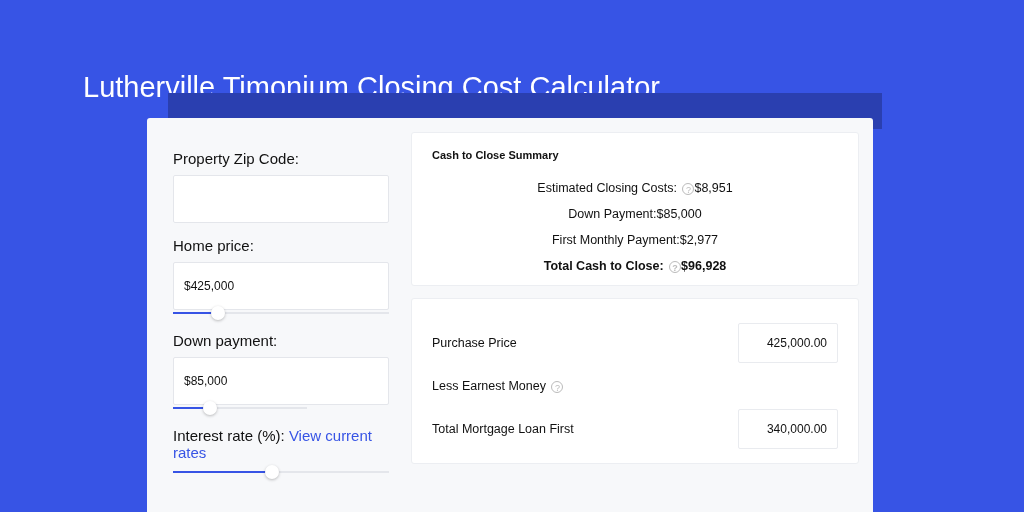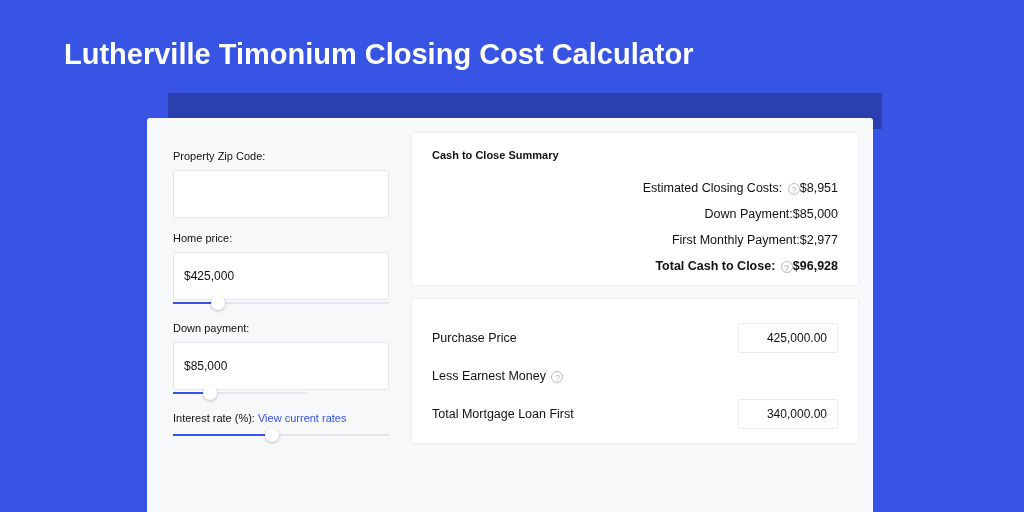--- a/index.html
+++ b/index.html
@@ -1,42 +1,42 @@
 <!DOCTYPE html>
 <html><head>
 <meta charset="utf-8">
 <style>
   * { box-sizing: border-box; margin: 0; padding: 0; }
   html, body { width: 1024px; height: 512px; overflow: hidden; font-family: -apple-system, BlinkMacSystemFont, "Segoe UI", Arial, sans-serif; }
   body { background: #3754e5; }
-  .page-title { color: #fff; font-size: 29px; font-weight: 700; padding: 38px 0 0 64px; }
+  .page-title { color: #fff; font-size: 29px; font-weight: 400; padding: 38px 0 0 83px; margin-top: 33px; }
   .shadow { position: absolute; top: 93px; left: 168px; width: 714px; height: 36px; background: #2a3fb0; }
   .card { position: absolute; top: 118px; left: 147px; width: 726px; height: 420px; background: #f7f8fa; border-radius: 3px; overflow: hidden; }
   .cols { display: flex; height: 100%; }
   .left { width: 264px; padding: 32px 22px 0 26px; font-size: 12px; color: #111; }
   .right { flex: 1; padding: 14px 14px 0 0; }
   .fld { margin-bottom: 14px; }
-  .lbl { font-size: 11px; color: #111; margin-bottom: 8px; }
+  .lbl { font-size: 15px; color: #111; margin-bottom: 8px; }
   .hint-icon { display:inline-block; width:12px; height:12px; border:1px solid #bbb; border-radius:50%; color:#bbb; font-size:9px; line-height:12px; text-align:center; vertical-align:middle; margin-left:2px; }
   .inp-wrap { background:#fff; border:1px solid #e4e6eb; border-radius:2px; height:48px; display:flex; align-items:center; padding:0 10px; }
   .inp-wrap input { border:none; outline:none; width:100%; font-size:12px; color:#111; background:transparent; }
   .dualrow { display:flex; gap:8px; }
   .dualrow .inp-wrap:first-child { flex: 1.6; }
   .dualrow .inp-wrap:last-child { flex: 1; }
   .slider { position:relative; height:10px; margin-top:-2px; }
   .slider .track { position:absolute; top:4px; left:0; right:0; height:2px; background:#e4e6eb; }
   .slider .fill { position:absolute; top:4px; left:0; height:2px; background:#3754e5; }
   .slider .thumb { position:absolute; top:-2px; width:14px; height:14px; background:#fff; border-radius:50%; box-shadow:0 1px 3px rgba(0,0,0,0.25); }
   .link { color:#3754e5; text-decoration:none;margin-top:32px; }
   .panel { background:#fff; border:1px solid #eceef2; border-radius:3px; margin-bottom:12px; padding:16px 20px 6px 20px; }
   .panel-h { font-size:11px; font-weight:700; color:#111; margin-bottom:14px; }
-  .srow { display:flex; justify-content:flex-end; align-items:center; padding:6px 0; font-size:12.5px; color:#111; }
+  .srow { display:flex; justify-content:center; align-items:center; padding:6px 0; font-size:12.5px; color:#111; }
   .srow.b { font-weight:700; }
   .wrow { display:flex; justify-content:space-between; align-items:center; padding:8px 0; font-size:12.5px; color:#111; }
-  .wval { background:#fff; border:1px solid #e9ebef; border-radius:2px; min-width:100px; height:30px; display:flex; align-items:center; justify-content:flex-end; padding:0 10px; font-size:12px; color:#111; }
+  .wval { background:#fff; border:1px solid #e9ebef; border-radius:2px; min-width:100px; height:40px; display:flex; align-items:center; justify-content:flex-end; padding:0 10px; font-size:12px; color:#111; }
 </style>
 </head>
 <body>
 
 <h1 class="page-title">Lutherville Timonium Closing Cost Calculator</h1>
 <div class="shadow"></div>
 
 <div class="card">
   <div class="cols">
     <div class="left">

